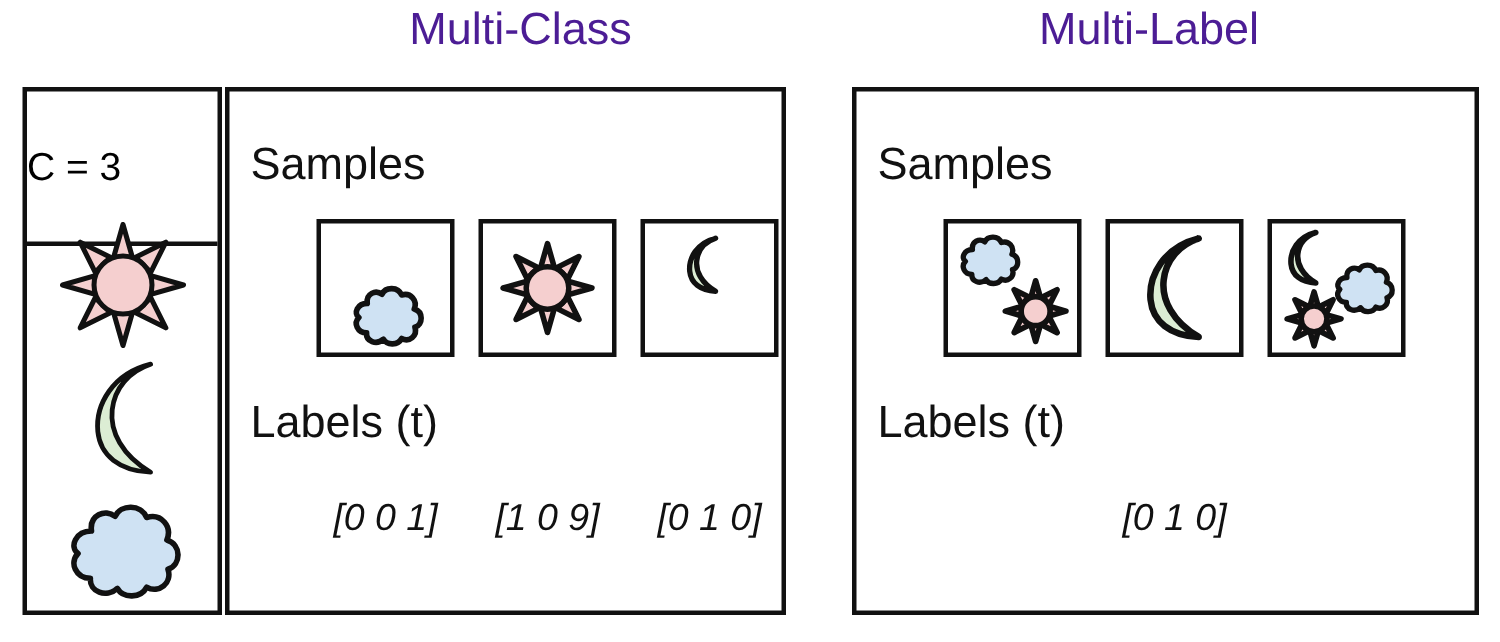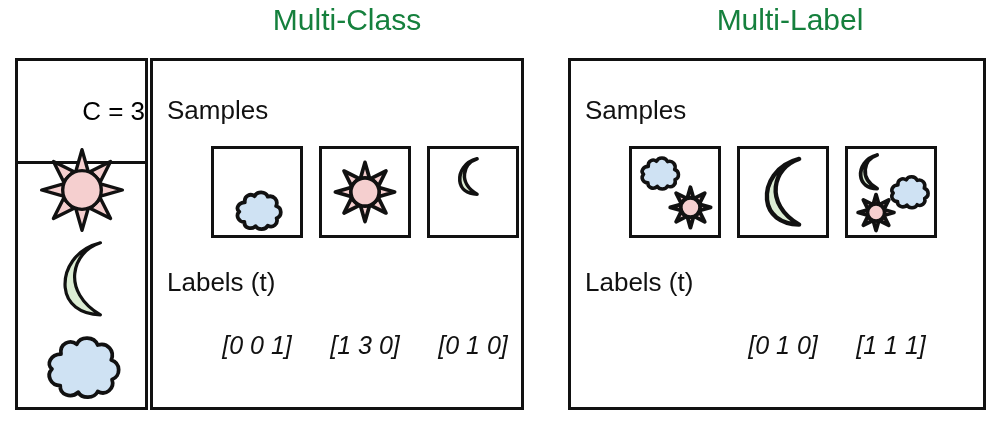--- a/index.html
+++ b/index.html
@@ -24,29 +24,29 @@
   }
 
   
   .panel-title {
     position: absolute;
     font-size: 30px;
     line-height: 30px;
     letter-spacing: 0px;
     white-space: nowrap;
     text-align: center;
-    color: #15803d;
+    color: #4c1d95;
   }
   #title-multiclass {
     left: 197px;
     top: 5px;
     width: 300px;
   }
   #title-multilabel {
-    left: 640px;
+    left: 616px;
     top: 5px;
     width: 300px;
   }
 
   
   .frame {
     position: absolute;
     border: 3px solid #111111;
     box-sizing: border-box;
     background: #ffffff;
@@ -60,21 +60,21 @@
   #legend-header {
     position: absolute;
     left: 0;
     top: 0;
     width: 100%;
     height: 103px;
     border-bottom: 3px solid #111111;
     box-sizing: border-box;
     display: flex;
     align-items: center;
-    justify-content: flex-end;
+    justify-content: flex-start;
   }
   #legend-header-text {
     font-size: 26px;
     white-space: nowrap;
   }
   #legend-icons {
     position: absolute;
     left: 0;
     top: 85px;
     width: 100%;
@@ -97,21 +97,21 @@
   }
   #multilabel-frame {
     left: 568px;
     top: 58px;
     width: 418px;
     height: 352px;
   }
 
   .section-label {
     position: absolute;
-    font-size: 26px;
+    font-size: 30px;
     line-height: 26px;
     white-space: nowrap;
     color: #111111;
   }
 
   
   .sample-box {
     position: absolute;
     border: 3px solid #111111;
     box-sizing: border-box;
@@ -220,21 +220,21 @@
       <svg viewBox="0 0 92 92">
         <g transform="translate(26,8) scale(0.42)">
           <path d="M58 6 C26 14 12 40 14 62 C16 82 32 95 58 96 C34 82 24 62 26 44 C28 26 40 12 58 6 Z" fill="#dcedd4" stroke="#111111" stroke-width="9" stroke-linejoin="round"></path>
         </g>
       </svg>
     </div>
 
     <div class="section-label" style="left:14px; top:208px;">Labels (t)</div>
 
     <div class="label-vector" style="left:44px; top:272px; width:120px;">[0 0 1]</div>
-    <div class="label-vector" style="left:152px; top:272px; width:120px;">[1 3 0]</div>
+    <div class="label-vector" style="left:152px; top:272px; width:120px;">[1 0 9]</div>
     <div class="label-vector" style="left:260px; top:272px; width:120px;">[0 1 0]</div>
   </div>
 
   <div class="frame" id="multilabel-frame">
 
     <div class="section-label" style="left:14px; top:36px;">Samples</div>
 
     <div class="sample-box" style="left:58px; top:85px; width:92px; height:92px;">
       <svg viewBox="0 0 92 92">
         <g transform="translate(4,6) scale(0.42)">
@@ -284,16 +284,15 @@
           <polygon points="16,84 28,60 40,72"></polygon>
           <polygon points="84,84 60,72 72,60"></polygon>
           <circle cx="50" cy="50" r="23"></circle>
         </g>
       </svg>
     </div>
 
     <div class="section-label" style="left:14px; top:208px;">Labels (t)</div>
 
     <div class="label-vector" style="left:152px; top:272px; width:120px;">[0 1 0]</div>
-    <div class="label-vector" style="left:260px; top:272px; width:120px;">[1 1 1]</div>
   </div>
 
 </div>
 
 </body></html>

